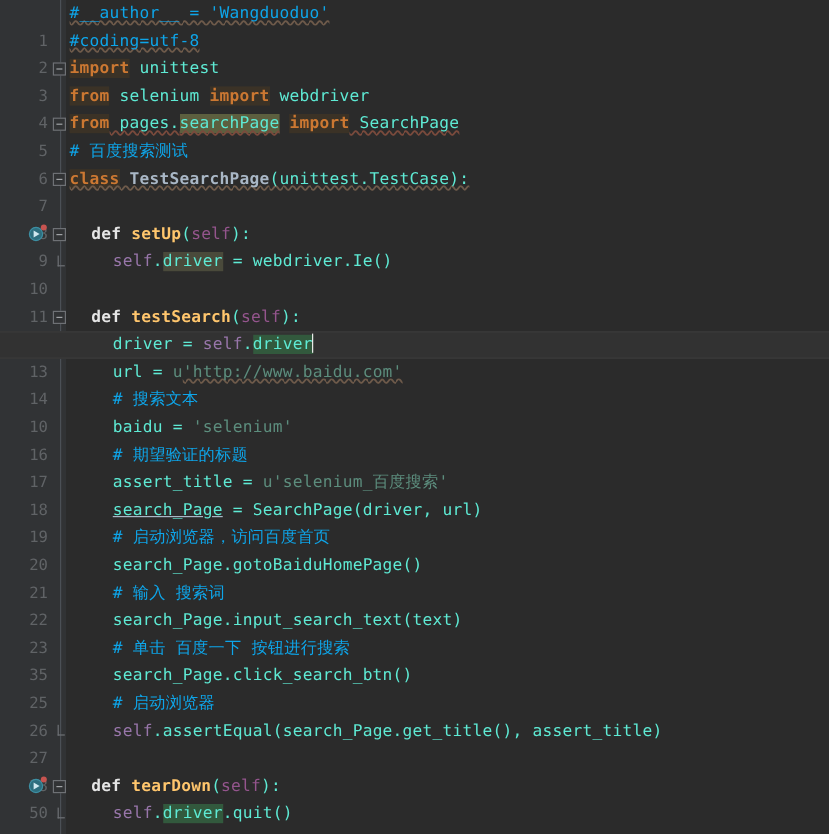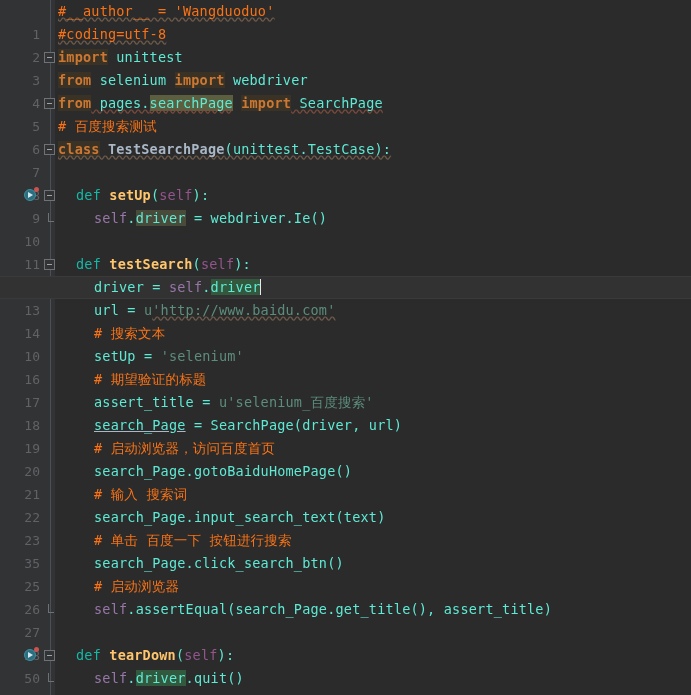--- a/index.html
+++ b/index.html
@@ -76,23 +76,23 @@
     position: absolute;
     left: 58px;
     top: 0;
     font-size: 13.5px;
     color: #a9b7c6;
     letter-spacing: 0.2px;
     white-space: pre;
   }
 
   
-  .kw      { color: #14b8a6; font-weight: normal; }
+  .kw      { color: #e5e5e5; font-weight: bold; }
   .kw-hl   { color: #cc7832; font-weight: bold; background: #3b3226; }
-  .cmt     { color: #f97316; }
+  .cmt     { color: #0ea5e9; }
   .str     { color: #5c8d7d; }
   .strpfx  { color: #5c8d7d; }
   .self    { color: #94558d; }
   .selfm   { color: #9876aa; }
   .def     { color: #ffc66d; font-weight: bold; }
   .cls     { color: #a9b7c6; font-weight: bold; }
   .plain   { color: #5eead4; }
 
   
   .hl-search { background: #5c5f3f; }
@@ -281,21 +281,21 @@
       <span class="code" style="left:94px;"><span class="plain">url = </span><span class="strpfx">u</span><span class="str typo">'http://www.baidu.com'</span></span>
     </div>
 
     <div class="row">
       <span class="lineno">10</span>
       <span class="code" style="left:94px;"><span class="cmt"># 搜索文本</span></span>
     </div>
 
     <div class="row">
       <span class="lineno">16</span>
-      <span class="code" style="left:94px;"><span class="plain">setUp = </span><span class="str">'selenium'</span></span>
+      <span class="code" style="left:94px;"><span class="plain">baidu = </span><span class="str">'selenium'</span></span>
     </div>
 
     <div class="row">
       <span class="lineno">17</span>
       <span class="code" style="left:94px;"><span class="cmt"># 期望验证的标题</span></span>
     </div>
 
     <div class="row">
       <span class="lineno">18</span>
       <span class="code" style="left:94px;"><span class="plain">assert_title = </span><span class="strpfx">u</span><span class="str">'selenium_百度搜索'</span></span>

